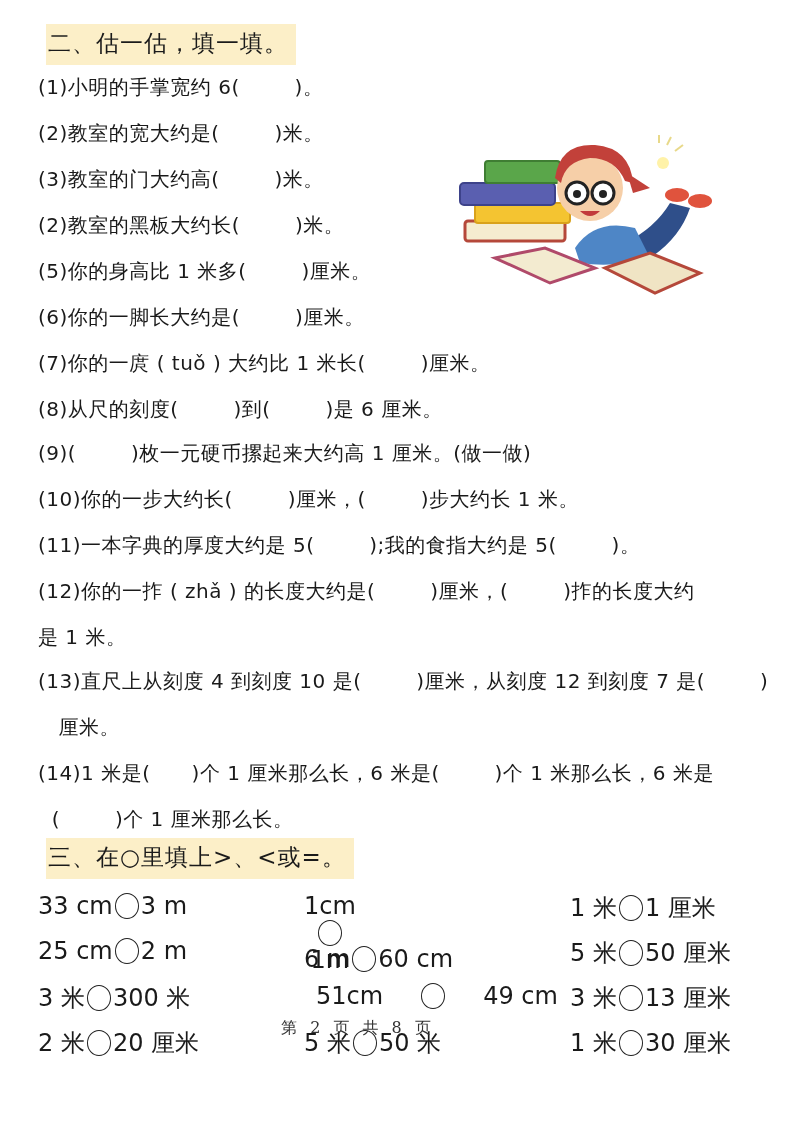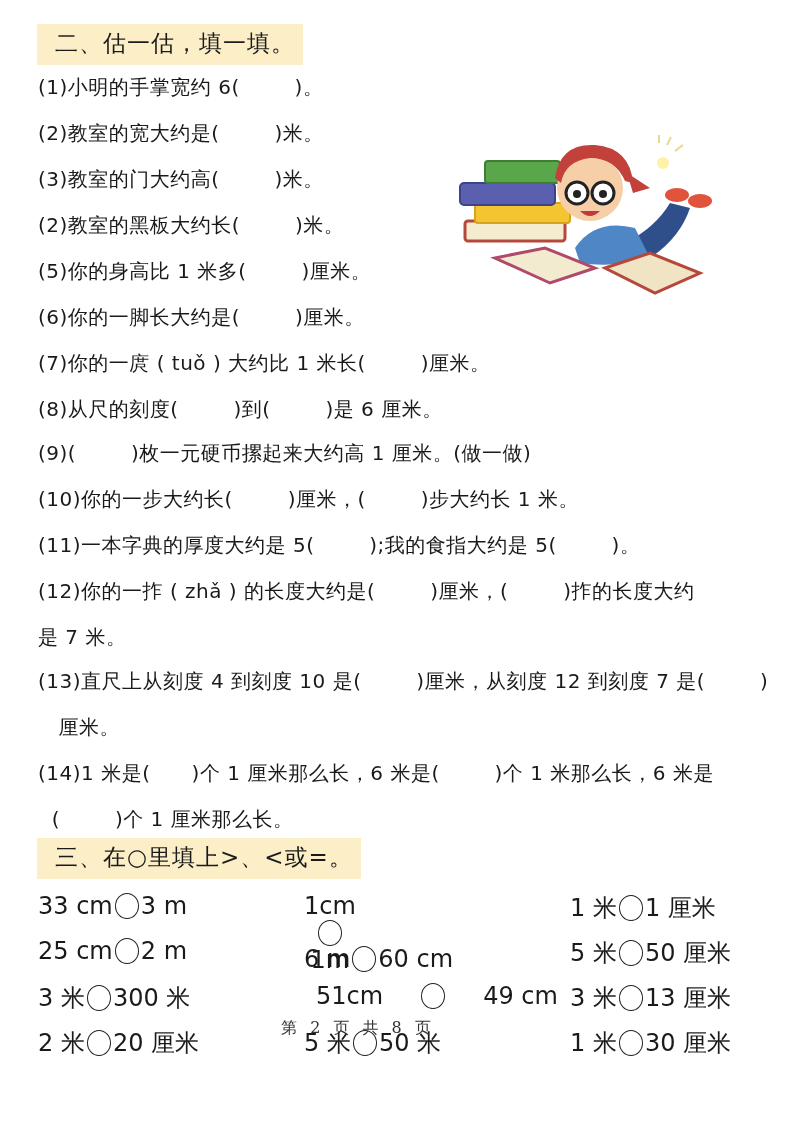--- a/index.html
+++ b/index.html
@@ -1,19 +1,19 @@
 <!DOCTYPE html>
 <html><head>
 <meta charset="utf-8">
 <style>
   html, body { margin:0; padding:0; background:#ffffff; }
   body { width:793px; height:1122px; position:relative; overflow:hidden;
          font-family:"DejaVu Sans", sans-serif; color:#1a1a1a; }
-  .section-title { position:absolute; left:37px; background:#fcefc8;
-         font-size:23px; padding:4px 8px 6px 18px; letter-spacing:1px; }
+  .section-title { position:absolute; left:46px; background:#fcefc8;
+         font-size:23px; padding:4px 8px 6px 2px; letter-spacing:1px; }
   .line { position:absolute; left:38px; font-size:20px; white-space:pre; letter-spacing:0.5px; }
   .cmp-row { position:absolute; font-size:24px; white-space:pre; display:flex; align-items:center; }
   .circle { display:inline-block; width:22px; height:24px; border:1.3px solid #222; border-radius:50%; margin:0 2px; }
   .footer { position:absolute; left:0; width:716px; top:1018px; text-align:center;
             font-family:"DejaVu Serif", serif; font-size:16px; letter-spacing:4px; color:#333; }
   .illus { position:absolute; left:455px; top:133px; width:270px; height:170px; }
 </style>
 </head>
 <body>
 
@@ -24,21 +24,21 @@
 <div class="line" style="top:166px;">(3)教室的门大约高(        )米。</div>
 <div class="line" style="top:212px;">(2)教室的黑板大约长(        )米。</div>
 <div class="line" style="top:258px;">(5)你的身高比 1 米多(        )厘米。</div>
 <div class="line" style="top:304px;">(6)你的一脚长大约是(        )厘米。</div>
 <div class="line" style="top:350px;">(7)你的一庹 ( tuǒ ) 大约比 1 米长(        )厘米。</div>
 <div class="line" style="top:396px;">(8)从尺的刻度(        )到(        )是 6 厘米。</div>
 <div class="line" style="top:440px;">(9)(        )枚一元硬币摞起来大约高 1 厘米。(做一做)</div>
 <div class="line" style="top:486px;">(10)你的一步大约长(        )厘米，(        )步大约长 1 米。</div>
 <div class="line" style="top:532px;">(11)一本字典的厚度大约是 5(        );我的食指大约是 5(        )。</div>
 <div class="line" style="top:578px;">(12)你的一拃 ( zhǎ ) 的长度大约是(        )厘米，(        )拃的长度大约</div>
-<div class="line" style="top:624px;">是 7 米。</div>
+<div class="line" style="top:624px;">是 1 米。</div>
 <div class="line" style="top:668px;">(13)直尺上从刻度 4 到刻度 10 是(        )厘米，从刻度 12 到刻度 7 是(        )</div>
 <div class="line" style="top:714px;">   厘米。</div>
 <div class="line" style="top:760px;">(14)1 米是(      )个 1 厘米那么长，6 米是(        )个 1 米那么长，6 米是</div>
 <div class="line" style="top:806px;">  (        )个 1 厘米那么长。</div>
 
 <svg class="illus" viewBox="0 0 270 170">
 
   <g>
     <rect x="10" y="88" width="100" height="20" rx="3" fill="#f5ecd0" stroke="#b5483a" stroke-width="3"></rect>
     <rect x="20" y="70" width="95" height="20" rx="3" fill="#f4c431" stroke="#d9a21b" stroke-width="2"></rect>

